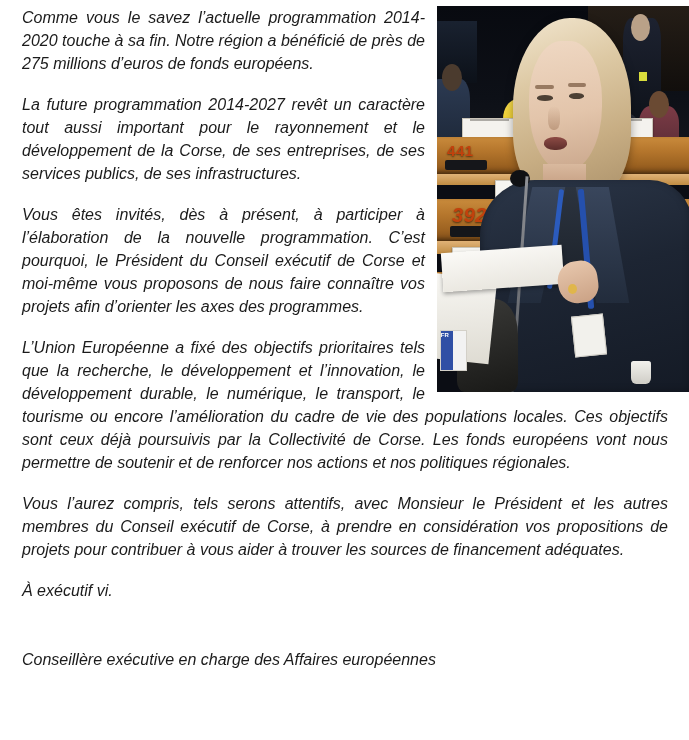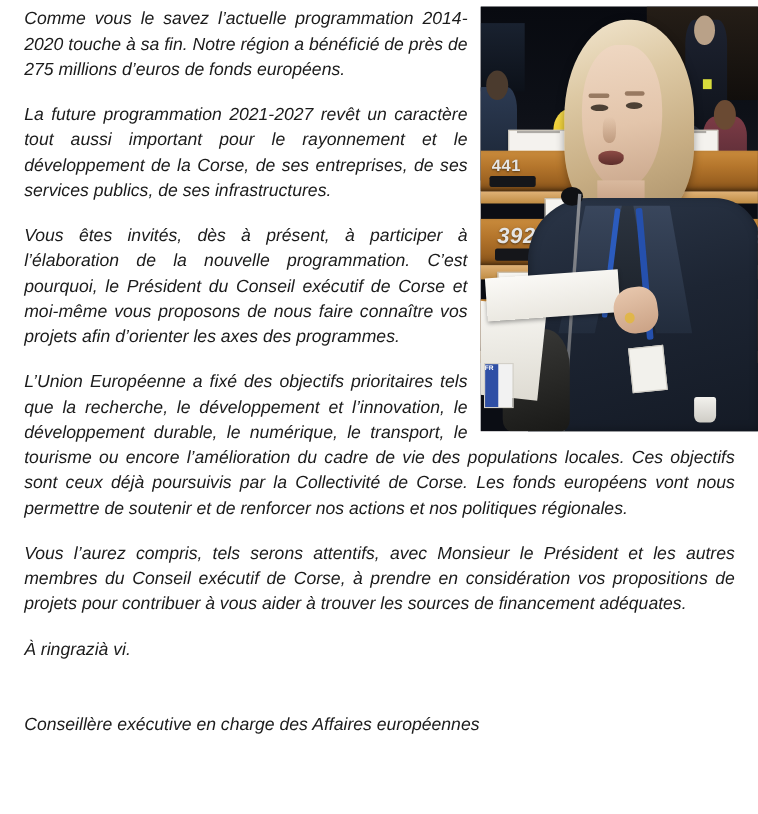--- a/index.html
+++ b/index.html
@@ -75,21 +75,21 @@
     position: absolute;
     left: -2%; width: 104%;
     background: linear-gradient(180deg,#e0b277 0%,#c08c43 100%);
   }
   .desk-top.t1 { top: 43.5%; height: 3%; }
   .desk-top.t2 { top: 61%; height: 3.2%; }
   .desk-top.t3 { top: 81%; height: 3%; }
 
   .seatnum {
     position: absolute;
-    color: #e5e5e5;
+    color: #c2410c;
     font-family: "Liberation Sans", sans-serif;
     font-weight: 700;
     letter-spacing: .5px;
     text-shadow: 0 1px 2px rgba(0,0,0,.55);
     line-height: 1;
   }
   .seatnum.n441 { left: 4%;  top: 35.6%; font-size: 15px; }
   .seatnum.n442 { left: 56%; top: 35.6%; font-size: 15px; }
   .seatnum.n392 { left: 6%;  top: 51.5%; font-size: 20px; font-style: italic; }
   .seatnum.n39r { left: 93.5%;top: 51.5%; font-size: 20px; }
@@ -470,24 +470,24 @@
       <div class="spk-badge"></div>
 
       <div class="flag-fr"></div>
       <span class="flag-fr-txt">FR</span>
       <div class="cup"></div>
     </div>
   </div>
 
   <div class="letter">
     <p>Comme vous le savez l’actuelle programmation 2014-2020 touche à sa fin. Notre région a bénéficié de près de 275 millions d’euros de fonds européens.</p>
-    <p>La future programmation 2021-2027 revêt un caractère tout aussi important pour le rayonnement et le développement de la Corse, de ses entreprises, de ses services publics, de ses infrastructures.</p>
+    <p>La future programmation 2014-2027 revêt un caractère tout aussi important pour le rayonnement et le développement de la Corse, de ses entreprises, de ses services publics, de ses infrastructures.</p>
     <p>Vous êtes invités, dès à présent, à participer à l’élaboration de la nouvelle programmation. C’est pourquoi, le Président du Conseil exécutif de Corse et moi-même vous proposons de nous faire connaître vos projets afin d’orienter les axes des programmes.</p>
     <p>L’Union Européenne a fixé des objectifs prioritaires tels que la recherche, le développement et l’innovation, le développement durable, le numérique, le transport, le tourisme ou encore l’amélioration du cadre de vie des populations locales. Ces objectifs sont ceux déjà poursuivis par la Collectivité de Corse. Les fonds européens vont nous permettre de soutenir et de renforcer nos actions et nos politiques régionales.</p>
     <p>Vous l’aurez compris, tels serons attentifs, avec Monsieur le Président et les autres membres du Conseil exécutif de Corse, à prendre en considération vos propositions de projets pour contribuer à vous aider à trouver les sources de financement adéquates.</p>
-    <p class="no-just">À ringrazià vi.</p>
+    <p class="no-just">À exécutif vi.</p>
   </div>
 
   <div class="signature-block">
     <p>Conseillère exécutive en charge des Affaires européennes</p>
   </div>
 
 </div>
 
 </body></html>

